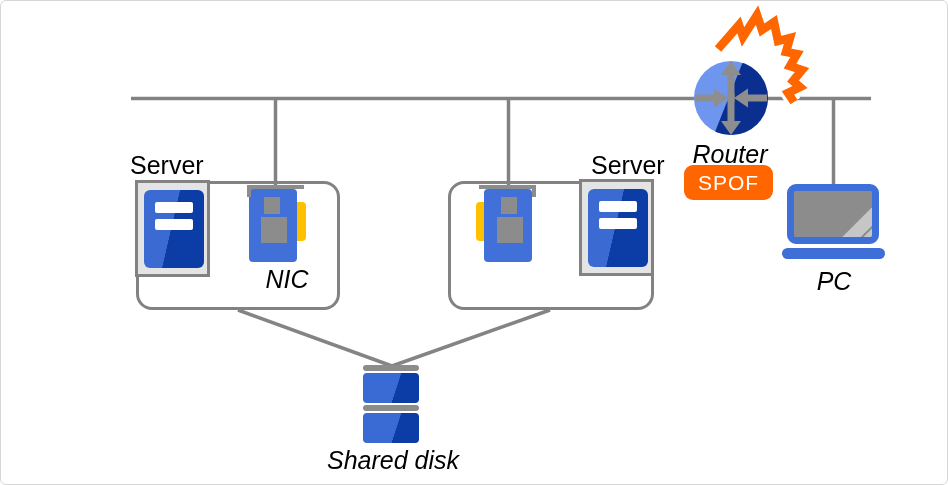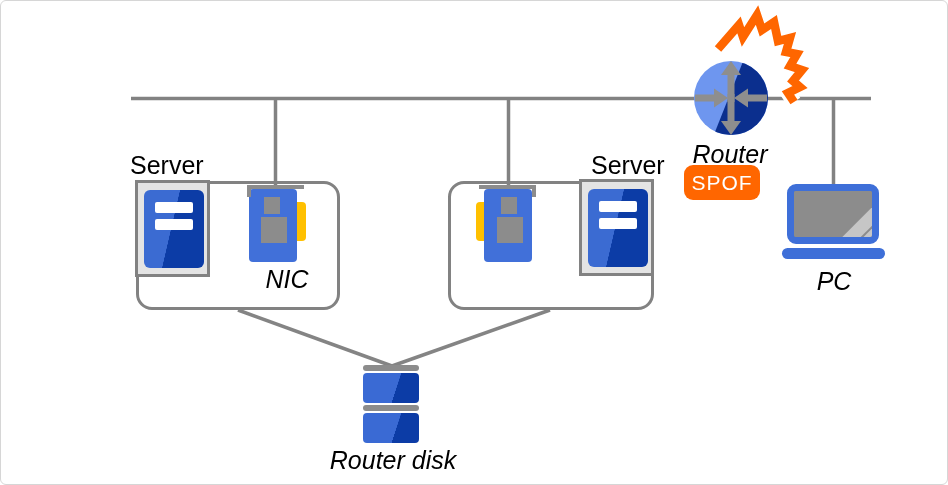--- a/index.html
+++ b/index.html
@@ -42,21 +42,21 @@
     background:#3e6fd8;border-radius:6px;z-index:3;
   }
   
   .disk-bar{position:absolute;left:362px;width:56px;height:6px;background:#8c8c8c;border-radius:3px;z-index:3;}
   .disk-rect{
     position:absolute;left:362px;width:56px;height:30px;border-radius:4px;z-index:3;
     background:linear-gradient(108deg,#3a6ad4 58%,#0c3ca6 58.5%);
   }
   
   .spof-badge{
-    position:absolute;left:683px;top:164px;width:76px;height:35px;line-height:35px;
+    position:absolute;left:683px;top:164px;width:89px;height:35px;line-height:35px;
     background:#ff6600;border-radius:9px;color:#ffffff;font-size:21px;text-align:center;
     letter-spacing:1px;z-index:3;
   }
   
   .lbl{position:absolute;color:#000000;font-size:25px;white-space:nowrap;z-index:5;}
   .lbl.centered{transform:translateX(-50%);font-style:italic;}
 </style>
 </head>
 <body>
 
@@ -156,15 +156,15 @@
     <div class="disk-rect" style="top:412px;"></div>
   </div>
 
   <div class="spof-badge">SPOF</div>
 
   <div class="lbl" style="left:129px;top:150px;">Server</div>
   <div class="lbl" style="left:590px;top:150px;">Server</div>
   <div class="lbl centered" style="left:273px;top:264px;margin-left:13px;">NIC</div>
   <div class="lbl centered" style="left:729px;top:139px;">Router</div>
   <div class="lbl centered" style="left:833px;top:266px;">PC</div>
-  <div class="lbl centered" style="left:392px;top:445px;">Router disk</div>
+  <div class="lbl centered" style="left:392px;top:445px;">Shared disk</div>
 
 </div>
 
 </body></html>

